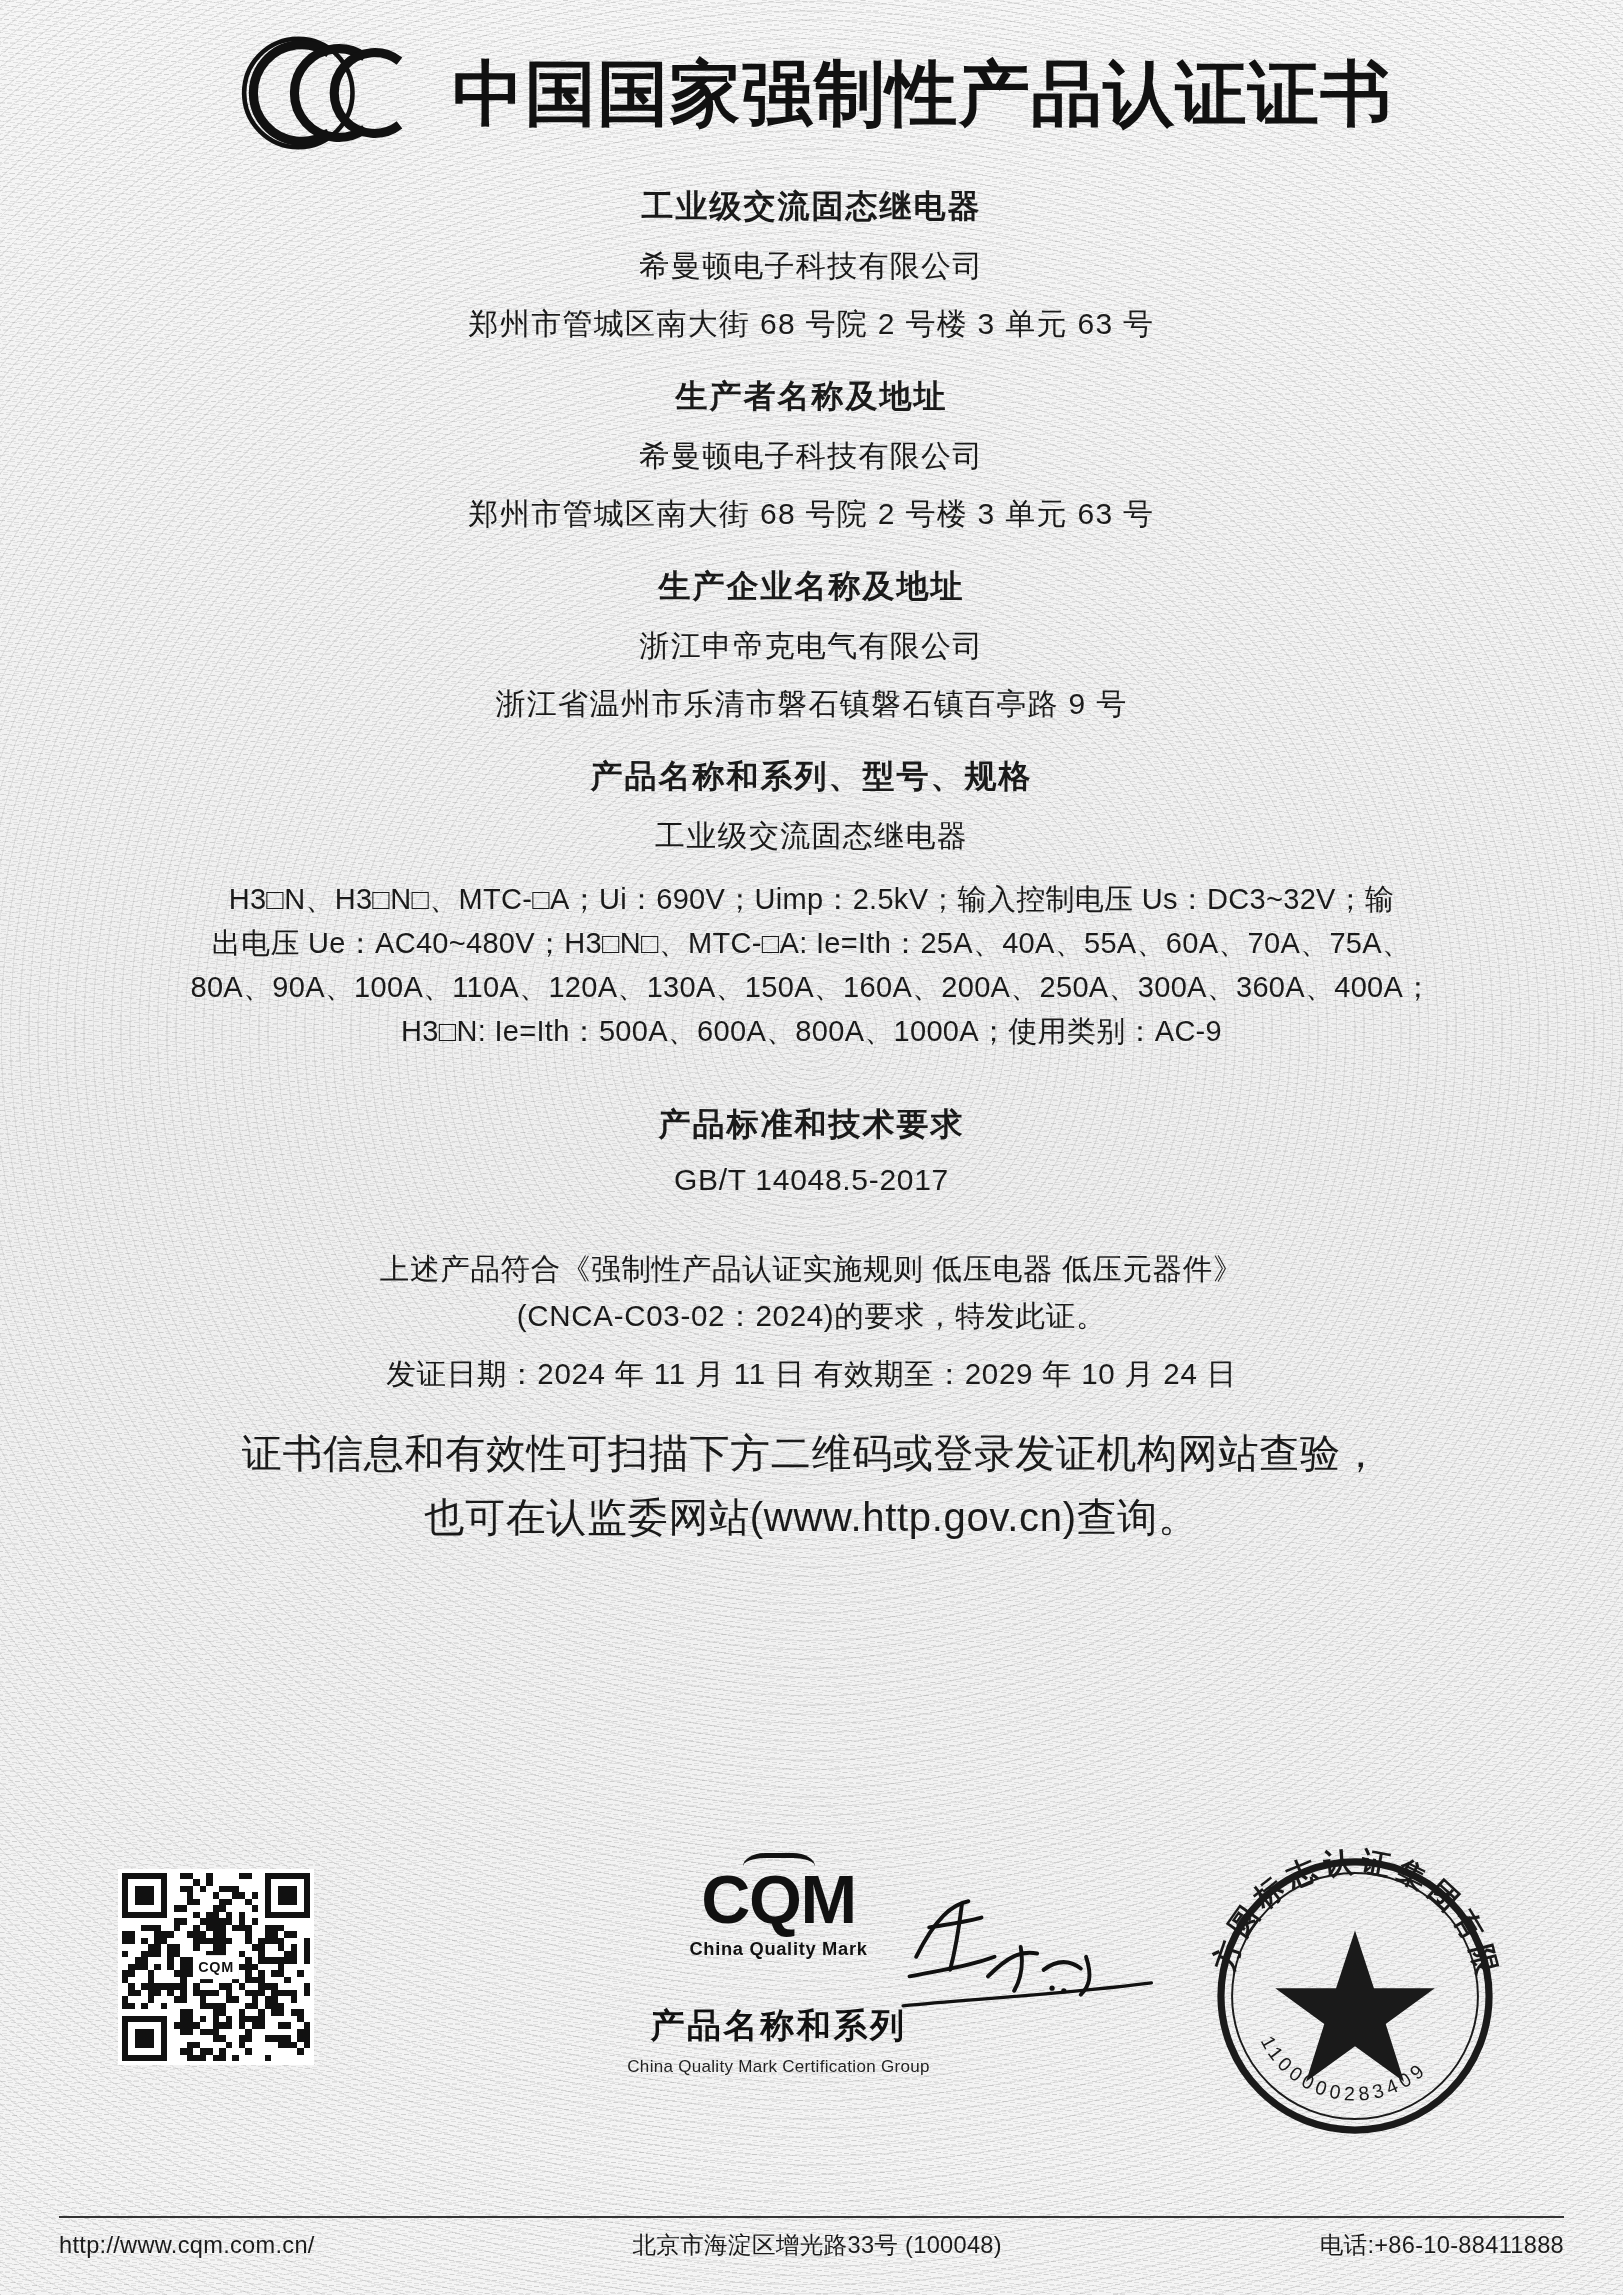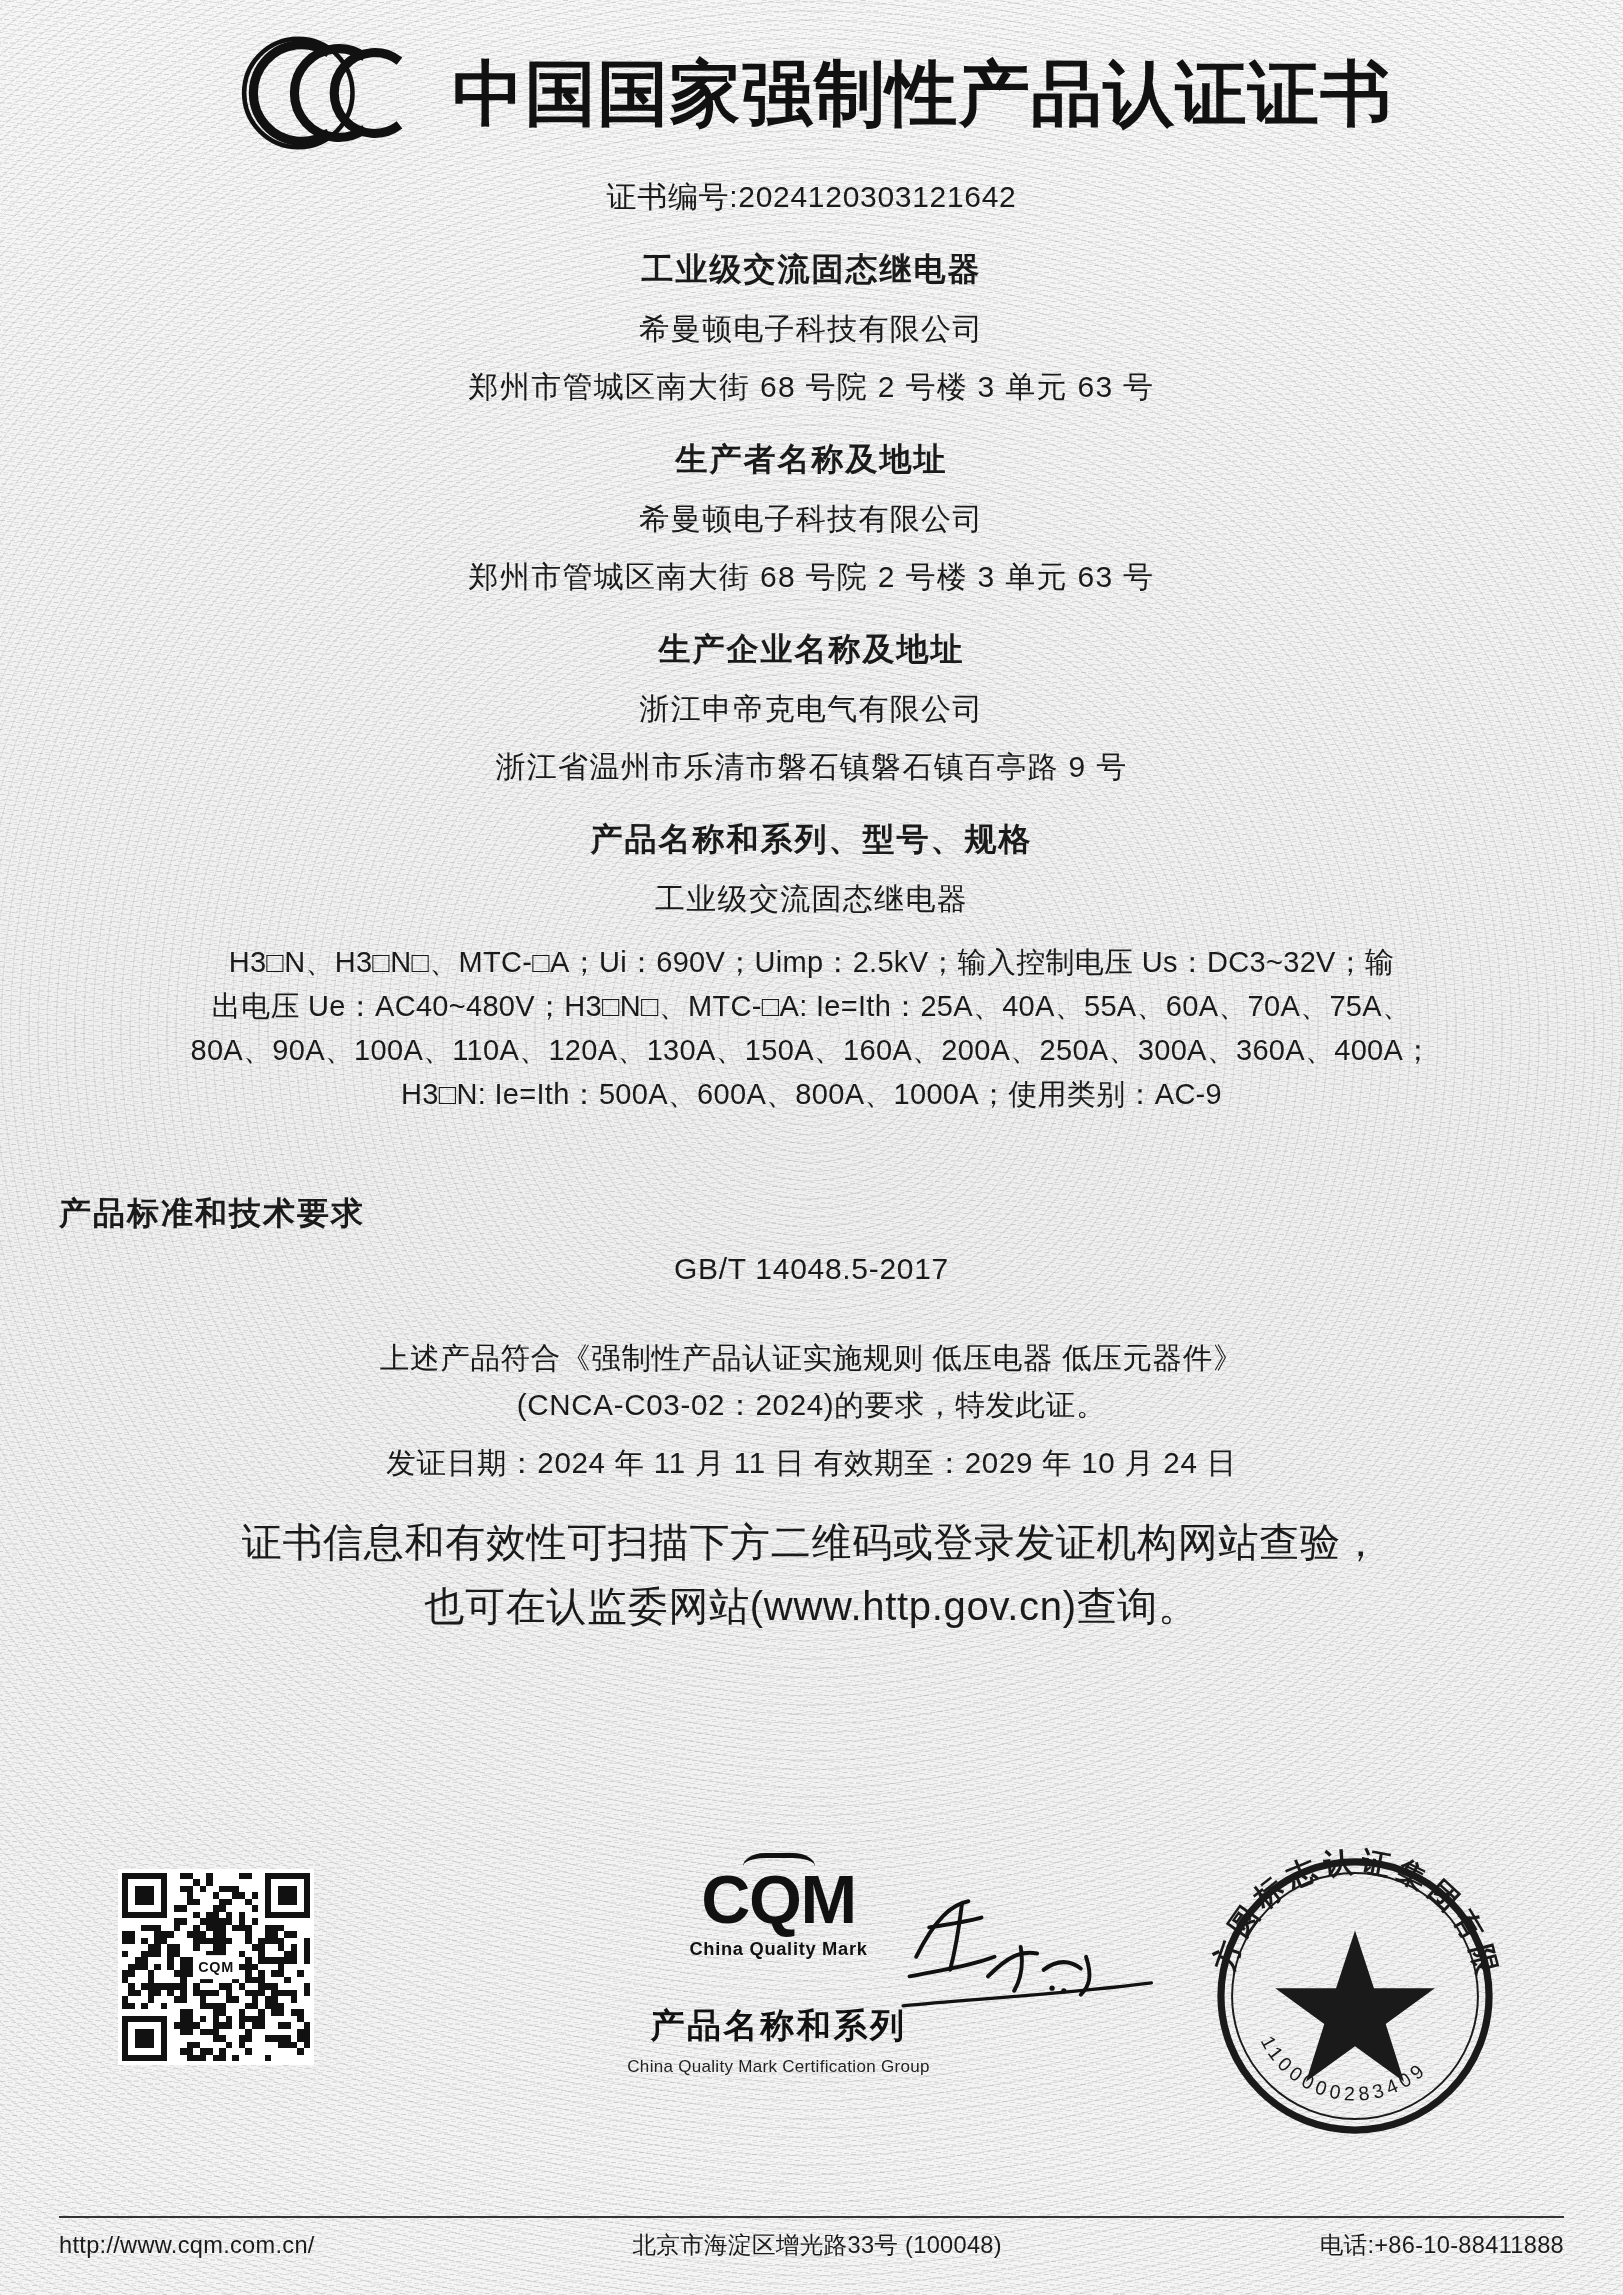--- a/index.html
+++ b/index.html
@@ -85,21 +85,22 @@
     line-height: 1.52;
     text-align: center;
     letter-spacing: 0.3px;
   }
   .spec-block .ln { display: block; white-space: nowrap; }
 
   .std-title {
     font-size: 32px;
     font-weight: bold;
     letter-spacing: 2px;
-    margin-top: 76px;
+    margin-top: 50px;
+    text-align: center;
   }
   .std-value {
     font-size: 30px;
     margin-top: 15.7px;
     text-align: center;
     letter-spacing: 0.7px;
   }
 
   .statement {
     margin-top: 48px;
@@ -250,21 +251,20 @@
         <svg viewBox="0 0 300 190" width="196" height="124" aria-hidden="true">
           <ellipse cx="103" cy="95" rx="83" ry="83" fill="none" stroke="#111" stroke-width="7"></ellipse>
           <path d="M 150 34 A 74 74 0 1 0 150 156" fill="none" stroke="#111" stroke-width="14"></path>
           <path d="M 205 40 A 68 68 0 1 0 205 150" fill="none" stroke="#111" stroke-width="14"></path>
           <path d="M 258 46 A 62 62 0 1 0 258 144" fill="none" stroke="#111" stroke-width="14"></path>
         </svg>
       </div>
       <div class="main-title">中国国家强制性产品认证证书</div>
     </div>
 
-    <div class="cert-no">证书编号:2024120303121642</div>
 
     <div class="section">
       <div class="sec-title">工业级交流固态继电器</div>
       <div class="sec-line">希曼顿电子科技有限公司</div>
       <div class="sec-line">郑州市管城区南大街 68 号院 2 号楼 3 单元 63 号</div>
     </div>
 
     <div class="section">
       <div class="sec-title">生产者名称及地址</div>
       <div class="sec-line">希曼顿电子科技有限公司</div>

